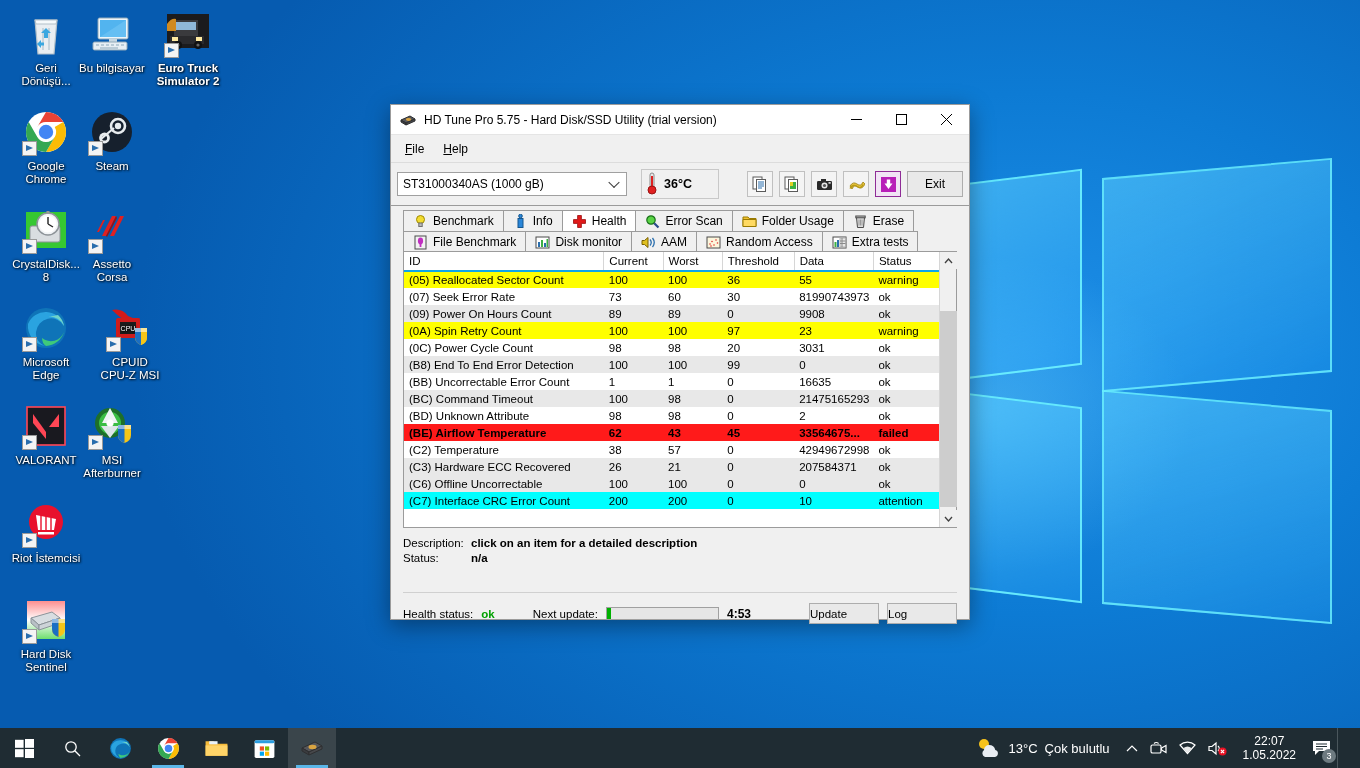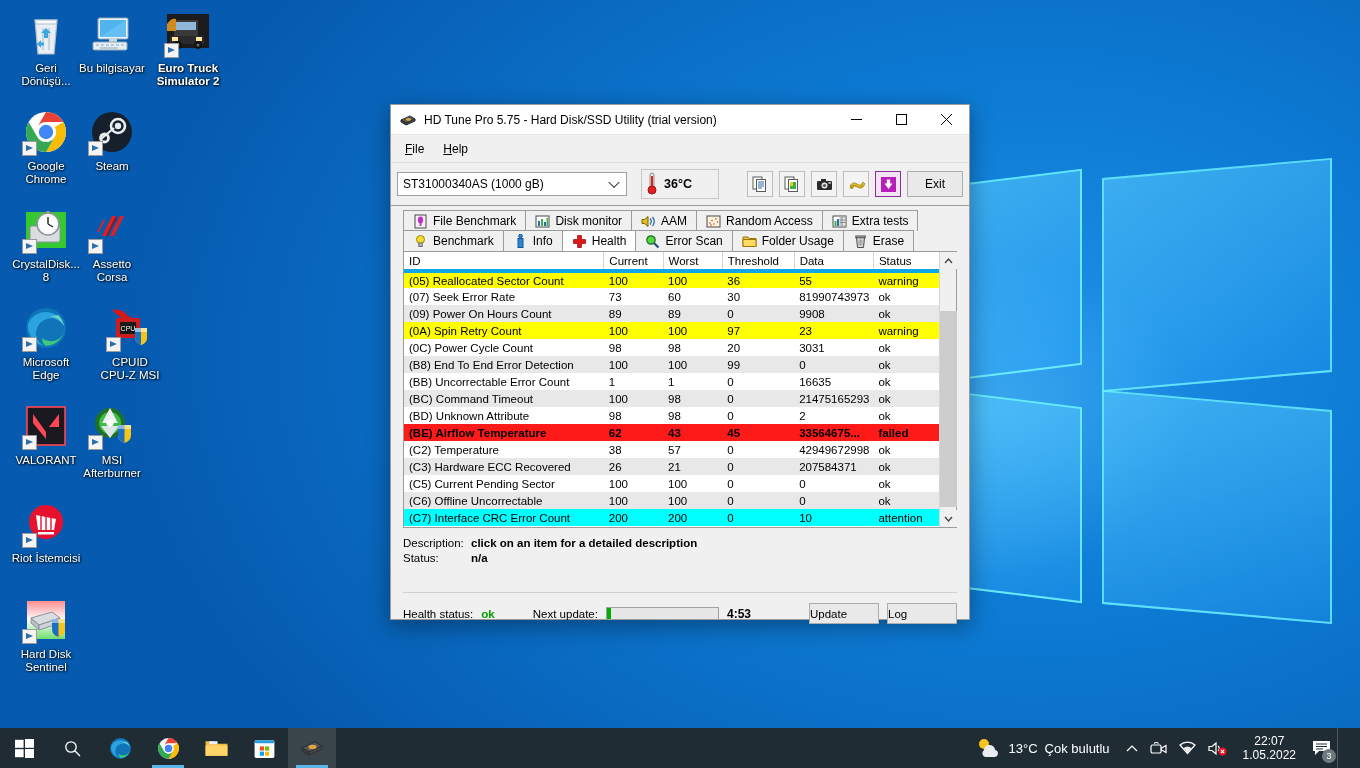--- a/index.html
+++ b/index.html
@@ -218,21 +218,21 @@
     border-collapse: collapse;
     font-size: 11.5px;
     table-layout: fixed;
   }
   table.smart th {
     text-align: left;
     font-weight: normal;
     height: 19px;
     padding: 0 0 0 5px;
     background: #fff;
-    border-bottom: 4px solid #0ea5e9;
+    border-bottom: 2px solid #0ea5e9;
     border-right: 1px solid #d6d6d6;
     font-size: 11.5px;
   }
   table.smart th:last-child { border-right: none; }
   table.smart td {
     height: 17px;
     padding: 0 0 0 5px;
     white-space: nowrap;
     overflow: hidden;
   }
@@ -627,20 +627,84 @@
           <rect x="1" y="1" width="15" height="15" fill="#b81fb8"></rect>
           <path d="M8.5 13 L4.5 7.5 H6.8 V3.5 H10.2 V7.5 H12.5z" fill="#fff"></path>
         </svg>
       </div>
       <div id="exit-btn">
         <span>Exit</span>
       </div>
     </div>
 
     <div id="tabs">
+      <div class="tabrow row2">
+
+        <div class="tab">
+          <span class="ti">
+            <svg width="15" height="15" viewBox="0 0 15 15">
+              <circle cx="7.5" cy="5.5" r="4" fill="#f2dc30" stroke="#a08a00"></circle>
+              <rect x="5.8" y="9" width="3.4" height="3.5" fill="#b8b8b8" stroke="#707070"></rect>
+            </svg>
+          </span>
+          <span>Benchmark</span>
+        </div>
+
+        <div class="tab">
+          <span class="ti">
+            <svg width="15" height="15" viewBox="0 0 15 15">
+              <rect x="5" y="4.5" width="5" height="9" fill="#2a86d8" stroke="#14568f"></rect>
+              <circle cx="7.5" cy="2" r="1.8" fill="#2a86d8" stroke="#14568f"></circle>
+            </svg>
+          </span>
+          <span>Info</span>
+        </div>
+
+        <div class="tab active">
+          <span class="ti">
+            <svg width="15" height="15" viewBox="0 0 15 15">
+              <path d="M5.6 1.5 H9.4 V5.6 H13.5 V9.4 H9.4 V13.5 H5.6 V9.4 H1.5 V5.6 H5.6z" fill="#e11919" stroke="#9a0d0d" stroke-width=".8"></path>
+            </svg>
+          </span>
+          <span>Health</span>
+        </div>
+
+        <div class="tab">
+          <span class="ti">
+            <svg width="15" height="15" viewBox="0 0 15 15">
+              <circle cx="6" cy="6" r="4.2" fill="#5ad445" stroke="#19711a" stroke-width="1.2"></circle>
+              <path d="M9.2 9.2 L13.5 13.5" stroke="#2a4a8a" stroke-width="2.2"></path>
+            </svg>
+          </span>
+          <span>Error Scan</span>
+        </div>
+
+        <div class="tab">
+          <span class="ti">
+            <svg width="15" height="15" viewBox="0 0 15 15">
+              <path d="M1 3 H6 L7.2 4.5 H14 V12.5 H1z" fill="#f2c230" stroke="#9a7a00"></path>
+              <path d="M1 5.5 H14 V12.5 H1z" fill="#ffda62" stroke="#9a7a00"></path>
+            </svg>
+          </span>
+          <span>Folder Usage</span>
+        </div>
+
+        <div class="tab">
+          <span class="ti">
+            <svg width="15" height="15" viewBox="0 0 15 15">
+              <path d="M3.5 3.5 H11.5 L10.5 13.5 H4.5z" fill="#dcdcdc" stroke="#4a4a4a"></path>
+              <rect x="2.8" y="2" width="9.4" height="1.8" fill="#c8c8c8" stroke="#4a4a4a"></rect>
+              <path d="M6 5.5 V11.5 M7.5 5.5 V11.5 M9 5.5 V11.5" stroke="#9a9a9a"></path>
+            </svg>
+          </span>
+          <span>Erase</span>
+        </div>
+
+      </div>
+
       <div class="tabrow row1">
 
         <div class="tab">
           <span class="ti">
             <svg width="15" height="15" viewBox="0 0 15 15">
               <rect x="2" y="1" width="11" height="13" fill="#f2f2f2" stroke="#4a4a4a"></rect>
               <ellipse cx="7.5" cy="6" rx="2.6" ry="3.4" fill="#c02fc0"></ellipse>
               <rect x="6.6" y="8" width="1.8" height="4" fill="#c02fc0"></rect>
             </svg>
           </span>
@@ -694,84 +758,20 @@
               <rect x="1" y="2" width="13" height="11" fill="#fff" stroke="#4a4a4a"></rect>
               <rect x="2.5" y="7" width="2" height="5" fill="#3cb043"></rect>
               <rect x="5" y="5" width="2" height="7" fill="#2a6ead"></rect>
               <rect x="8" y="3" width="5.5" height="9" fill="#e8e8e8" stroke="#b0b0b0"></rect>
               <g stroke="#8a8a8a">
                   <path d="M8 6 h5.5 M8 8.5 h5.5 M10 3 v9"></path>
                 </g>
             </svg>
           </span>
           <span>Extra tests</span>
-        </div>
-
-      </div>
-
-      <div class="tabrow row2">
-
-        <div class="tab">
-          <span class="ti">
-            <svg width="15" height="15" viewBox="0 0 15 15">
-              <circle cx="7.5" cy="5.5" r="4" fill="#f2dc30" stroke="#a08a00"></circle>
-              <rect x="5.8" y="9" width="3.4" height="3.5" fill="#b8b8b8" stroke="#707070"></rect>
-            </svg>
-          </span>
-          <span>Benchmark</span>
-        </div>
-
-        <div class="tab">
-          <span class="ti">
-            <svg width="15" height="15" viewBox="0 0 15 15">
-              <rect x="5" y="4.5" width="5" height="9" fill="#2a86d8" stroke="#14568f"></rect>
-              <circle cx="7.5" cy="2" r="1.8" fill="#2a86d8" stroke="#14568f"></circle>
-            </svg>
-          </span>
-          <span>Info</span>
-        </div>
-
-        <div class="tab active">
-          <span class="ti">
-            <svg width="15" height="15" viewBox="0 0 15 15">
-              <path d="M5.6 1.5 H9.4 V5.6 H13.5 V9.4 H9.4 V13.5 H5.6 V9.4 H1.5 V5.6 H5.6z" fill="#e11919" stroke="#9a0d0d" stroke-width=".8"></path>
-            </svg>
-          </span>
-          <span>Health</span>
-        </div>
-
-        <div class="tab">
-          <span class="ti">
-            <svg width="15" height="15" viewBox="0 0 15 15">
-              <circle cx="6" cy="6" r="4.2" fill="#5ad445" stroke="#19711a" stroke-width="1.2"></circle>
-              <path d="M9.2 9.2 L13.5 13.5" stroke="#2a4a8a" stroke-width="2.2"></path>
-            </svg>
-          </span>
-          <span>Error Scan</span>
-        </div>
-
-        <div class="tab">
-          <span class="ti">
-            <svg width="15" height="15" viewBox="0 0 15 15">
-              <path d="M1 3 H6 L7.2 4.5 H14 V12.5 H1z" fill="#f2c230" stroke="#9a7a00"></path>
-              <path d="M1 5.5 H14 V12.5 H1z" fill="#ffda62" stroke="#9a7a00"></path>
-            </svg>
-          </span>
-          <span>Folder Usage</span>
-        </div>
-
-        <div class="tab">
-          <span class="ti">
-            <svg width="15" height="15" viewBox="0 0 15 15">
-              <path d="M3.5 3.5 H11.5 L10.5 13.5 H4.5z" fill="#dcdcdc" stroke="#4a4a4a"></path>
-              <rect x="2.8" y="2" width="9.4" height="1.8" fill="#c8c8c8" stroke="#4a4a4a"></rect>
-              <path d="M6 5.5 V11.5 M7.5 5.5 V11.5 M9 5.5 V11.5" stroke="#9a9a9a"></path>
-            </svg>
-          </span>
-          <span>Erase</span>
         </div>
 
       </div>
     </div>
 
     <div id="table-wrap">
       <div id="table-inner">
         <table class="smart">
           <colgroup>
             <col style="width:189px">
@@ -881,28 +881,20 @@
                 <td>ok</td>
               </tr>
               <tr class="alt">
                 <td>(C3) Hardware ECC Recovered</td>
                 <td>26</td>
                 <td>21</td>
                 <td>0</td>
                 <td>207584371</td>
                 <td>ok</td>
               </tr>
-              <tr>
-                <td>(C5) Current Pending Sector</td>
-                <td>100</td>
-                <td>100</td>
-                <td>0</td>
-                <td>0</td>
-                <td>ok</td>
-              </tr>
               <tr class="alt">
                 <td>(C6) Offline Uncorrectable</td>
                 <td>100</td>
                 <td>100</td>
                 <td>0</td>
                 <td>0</td>
                 <td>ok</td>
               </tr>
               <tr class="attention">
                 <td>(C7) Interface CRC Error Count</td>

